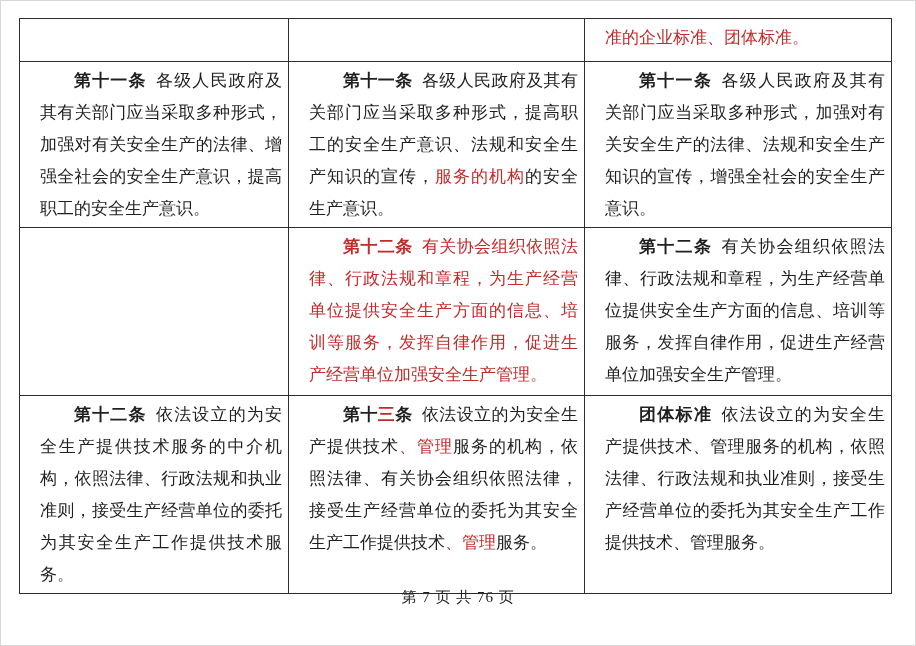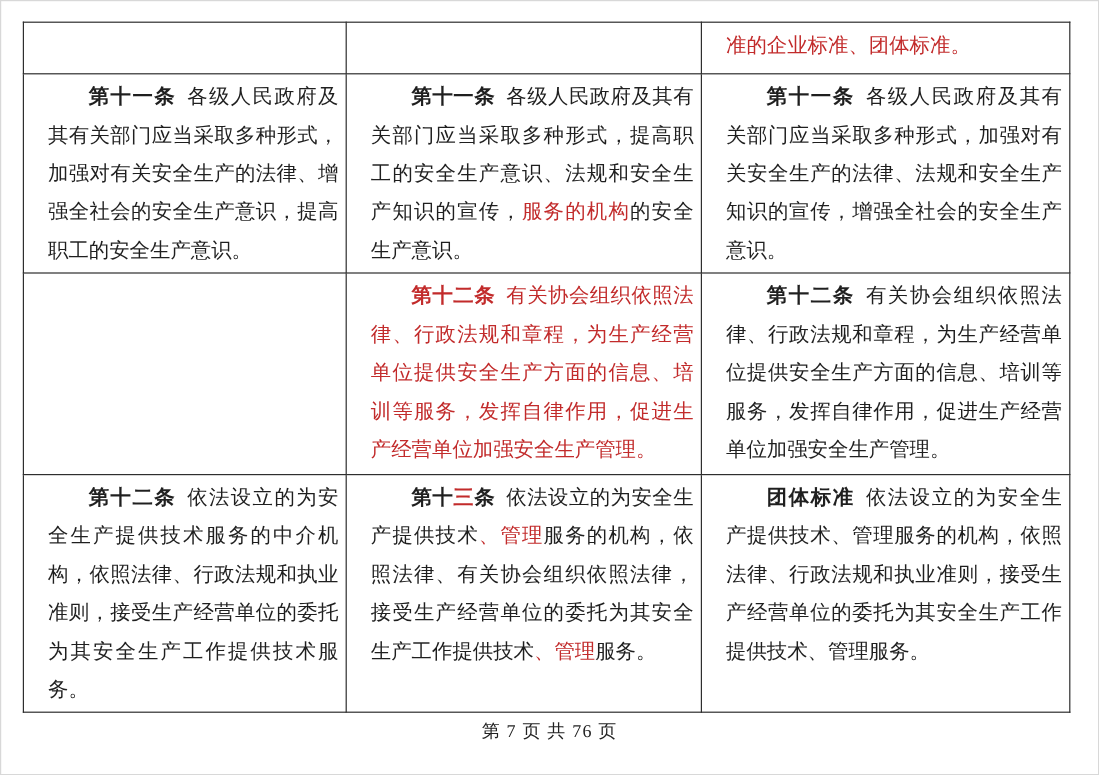--- a/index.html
+++ b/index.html
@@ -41,21 +41,21 @@
     text-align: justify;
   }
   .cell-p.cont { text-indent: 0; }
   .art { font-weight: bold; margin-top: 40px; }
   .gap { margin-right: 0.55em; }
   .red { color: var(--red); }
   .footer {
     position: absolute;
     left: 0;
     right: 0;
-    top: 599px;
+    top: 587px;
     text-align: center;
     font-size: 15px;
     color: #222222;
     letter-spacing: 1px;
   }
 </style>
 </head>
 <body>
 
 <table class="law-table">

